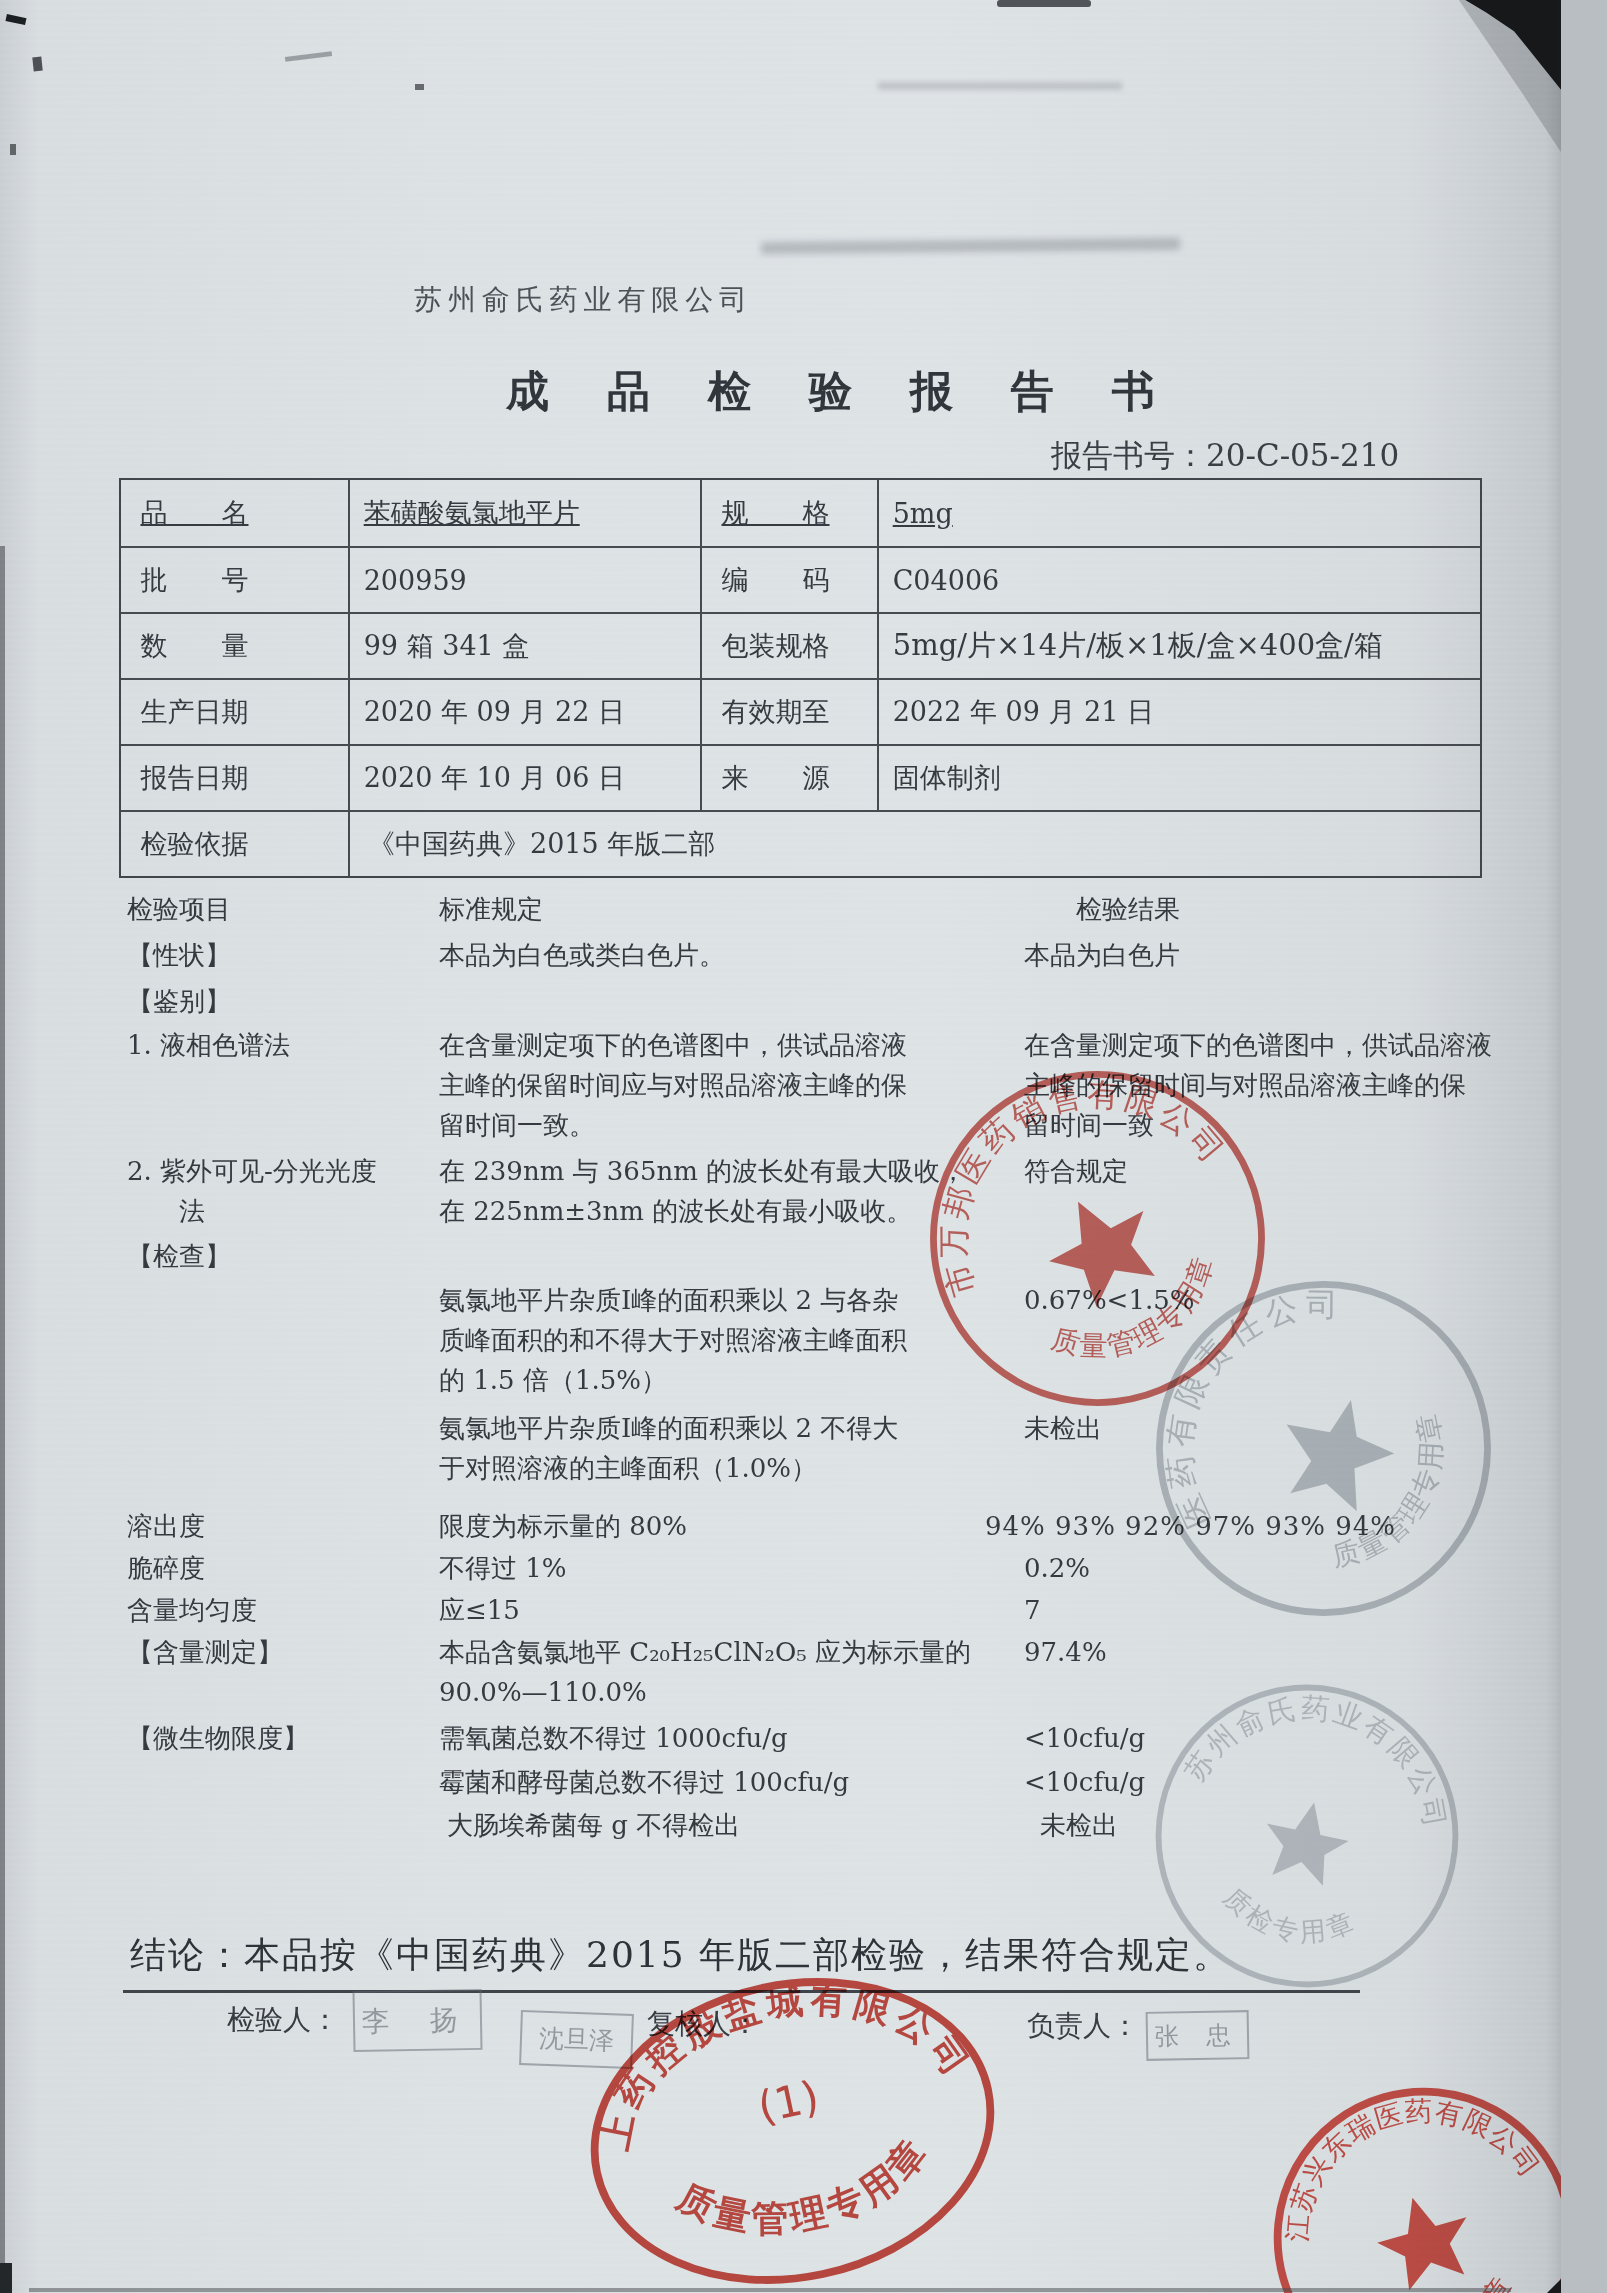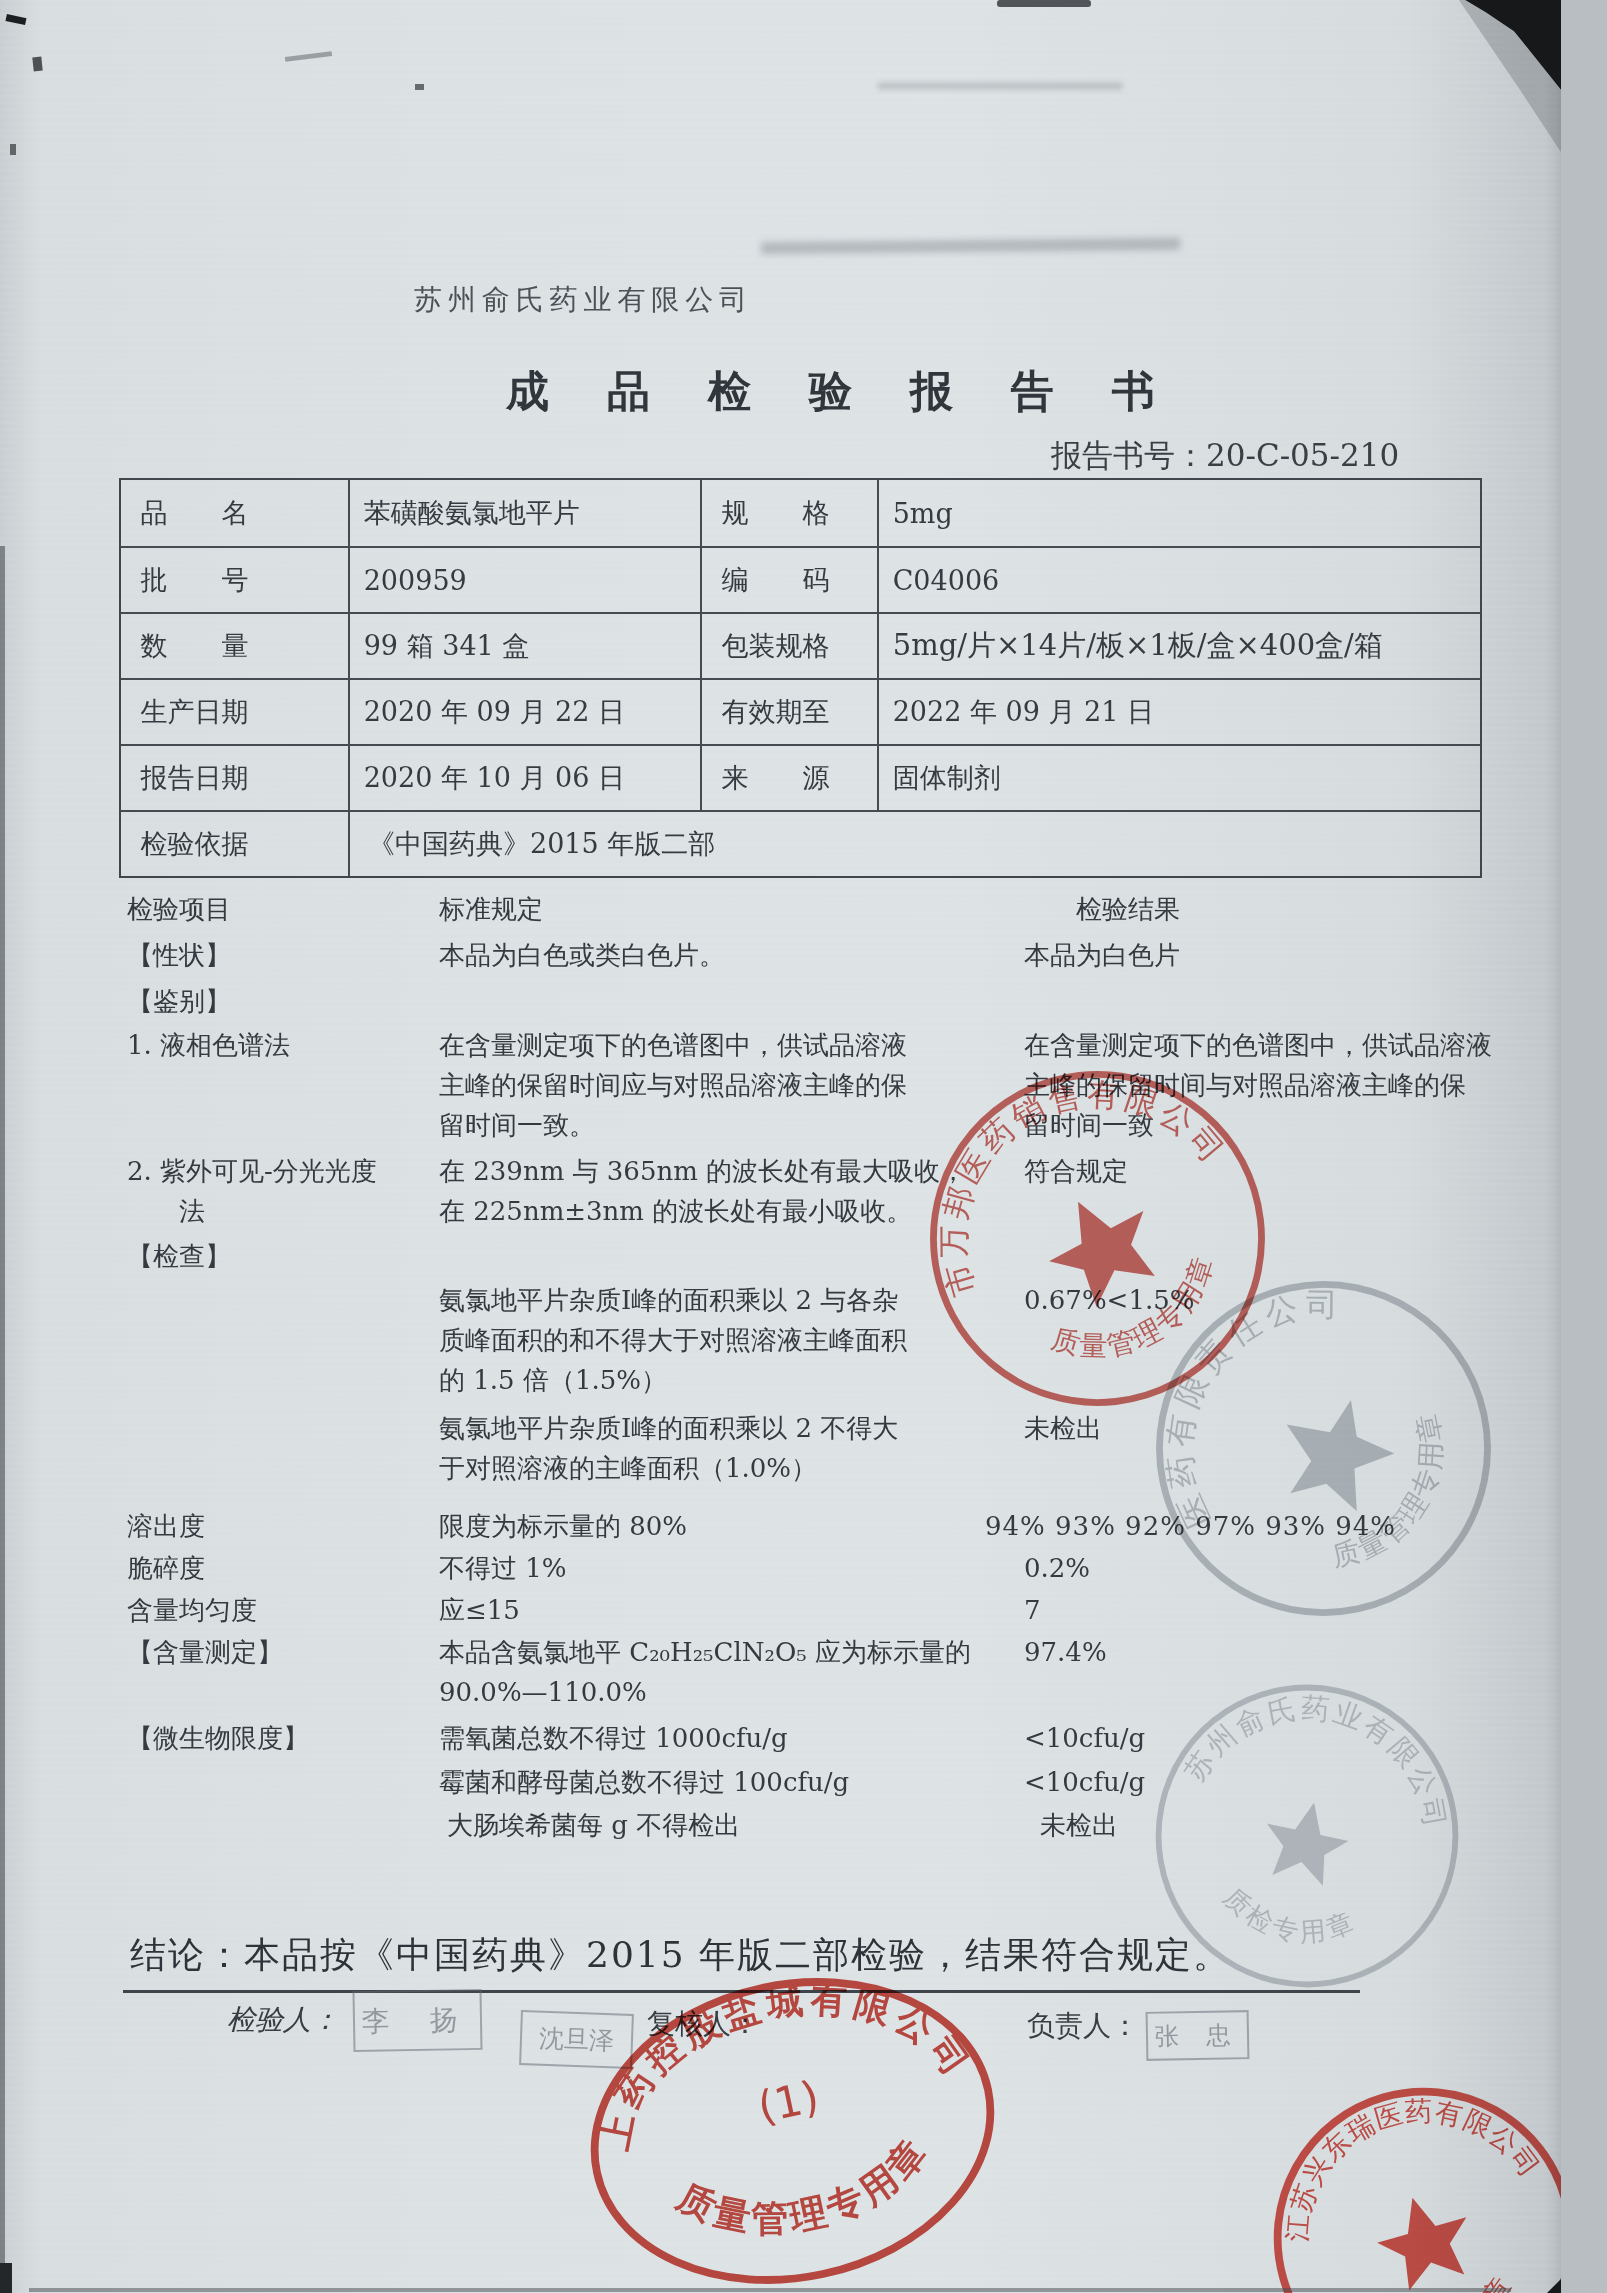--- a/index.html
+++ b/index.html
@@ -14,38 +14,38 @@
   .company{left:414px;top:281px;font-size:28px;letter-spacing:5.9px;color:#4b5157;}
   .title{left:506px;top:363px;font-size:43px;font-weight:bold;letter-spacing:21.5px;
          font-family:"DejaVu Sans","Liberation Sans",sans-serif;color:#31363c;}
   .reportno{left:1051px;top:435px;font-size:31px;color:#3a3f45;}
   
   .itable{left:119px;top:478px;width:1359px;display:grid;
           grid-template-columns:227px 352px 177px 1fr;grid-auto-rows:66px;
           border:2.9px solid #40464c;font-size:27px;}
   .c{border-left:2px solid #454b51;border-top:2px solid #454b51;
      display:flex;align-items:center;padding:0 13.7px;white-space:nowrap;overflow:hidden;}
-  .c.nl{border-left:none;} .c.nt{border-top:none;}
+  .c.nl{border-left:none;} .c.nt{border-top:none;text-decoration:underline;}
   .c.lab{padding-left:19.5px;}
   .c.span3{grid-column:2 / span 3;}
   
   .results{left:127px;top:889px;width:1414px;font-size:26px;line-height:40px;color:#353a40;}
   .rrow{display:flex;align-items:flex-start;}
   .ci{width:312px;flex:0 0 312px;white-space:pre-line;}
   .cs{width:585px;flex:0 0 585px;white-space:pre-line;}
   .cr{flex:1 1 auto;white-space:pre-line;}
   .hdr .cr{margin-left:52px;}
   .shift .cr{margin-left:-39px;letter-spacing:1px;}
   .mb0{margin-bottom:0;gap:8px;} .mb2{margin-bottom:2px;} .mb4{margin-bottom:3.9px;}
   .mb6{margin-bottom:5.9px;} .mb8{margin-bottom:7.8px;} .mb18{margin-bottom:17.6px;}
   
   .conclusion{left:130px;top:1931px;font-size:36px;letter-spacing:2px;color:#2e3339;width:1365px;}
   .rule{left:123px;top:1990px;width:1237px;height:2.9px;background:#3e444a;}
   .sig{font-size:28px;color:#383d43;}
-  .sig-inspector{left:227px;top:2001px;font-style:italic;}
+  .sig-inspector{left:227px;top:2001px;}
   .sig-reviewer{left:647px;top:2005px;}
   .sig-manager{left:1027px;top:2007px;}
   .namebox{border:2px solid rgba(96,104,112,.5);color:rgba(84,92,100,.55);
            font-size:28px;display:flex;align-items:center;justify-content:center;}
   .nb1{left:353px;top:1990px;width:125px;height:57px;letter-spacing:15.6px;transform:rotate(-1deg);}
   .nb2{left:520px;top:2012px;width:109px;height:51px;font-size:25px;transform:rotate(2deg);}
   .nb3{left:1146px;top:2011px;width:99px;height:45px;font-size:24.4px;letter-spacing:9.8px;transform:rotate(-1deg);}
   
   .stamp{mix-blend-mode:multiply;}
   .st-a{left:912px;top:1053px;width:371px;height:371px;transform:rotate(-28deg);opacity:.8;}

